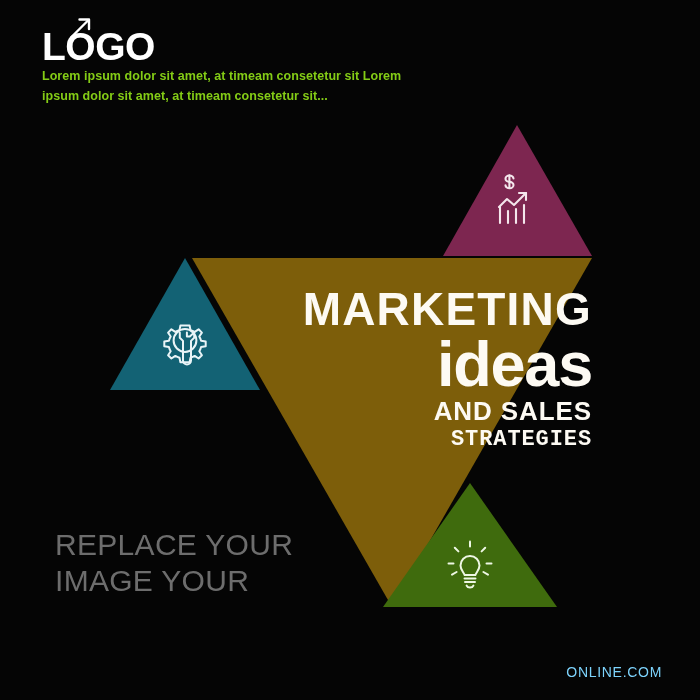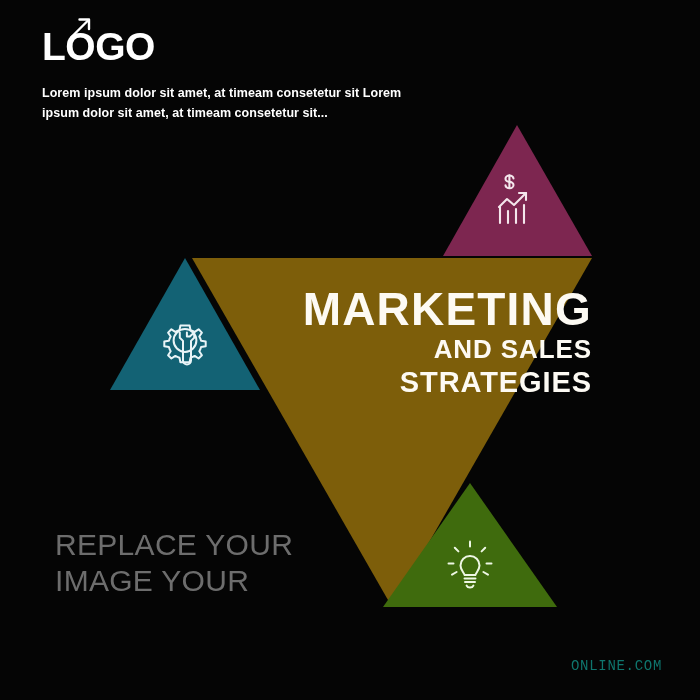--- a/index.html
+++ b/index.html
@@ -38,25 +38,24 @@
     position: relative;
   }
   #logo-arrow {
     position: absolute;
     left: 27px;
     top: -11px;
     width: 26px;
     height: 26px;
   }
   #tagline {
-    margin-top: 17px;
     font-size: 12.5px;
     font-weight: bold;
     line-height: 1.62;
-    color: #ffffff;
+    color: #84cc16;
     letter-spacing: 0.05px;
     width: 395px;
   }
 
   
   #stage {
     position: absolute;
     left: 0;
     top: 0;
     width: 700px;
@@ -87,48 +86,48 @@
     margin-top: -2px;
   }
   #hl-3 {
     font-size: 26px;
     font-weight: bold;
     letter-spacing: 0.9px;
     line-height: 1.18;
     margin-top: 0;
   }
   #hl-4 {
-    font-size: 29px;
+    font-size: 22px;
     font-weight: bold;
     letter-spacing: 0.9px;
     line-height: 1.18;
+    font-family: Liberation Mono, monospace;
   }
 
   
   #placeholder {
     position: absolute;
     left: 55px;
     top: 527px;
     width: 282px;
     text-align: left;
     color: #6d6d6d;
     font-size: 30px;
     line-height: 1.2;
     letter-spacing: 0.3px;
   }
 
   
   #footer-url {
     position: absolute;
     right: 38px;
-    bottom: 26px;
-    color: #0f766e;
+    bottom: 20px;
+    color: #7dd3fc;
     font-size: 14px;
     letter-spacing: 0.7px;
-    font-family: Liberation Mono, monospace;
   }
 </style>
 </head>
 <body>
 
 <div id="poster" style="background: rgb(5, 5, 5);">
 
   <svg id="stage" viewBox="0 0 700 700">
 
     <polygon fill="#7d5e0a" points="192,258 592,258 392,607"></polygon>
@@ -191,20 +190,21 @@
           <line x1="2.5" y1="22" x2="19" y2="5.5"></line>
           <polyline points="10.5,4.5 20,4.5 20,14"></polyline>
         </g>
       </svg>
     </div>
     <div id="tagline">Lorem ipsum dolor sit amet, at timeam consetetur sit Lorem ipsum dolor sit amet, at timeam consetetur sit...</div>
   </div>
 
   <div id="headline">
     <div id="hl-1">MARKETING</div>
+    <div id="hl-2">ideas</div>
     <div id="hl-3">AND SALES</div>
     <div id="hl-4">STRATEGIES</div>
   </div>
 
   <div id="placeholder" style="color: rgb(109, 109, 109);">
     <div>REPLACE YOUR</div>
     <div>IMAGE YOUR</div>
   </div>
 
   <div id="footer-url">ONLINE.COM</div>

